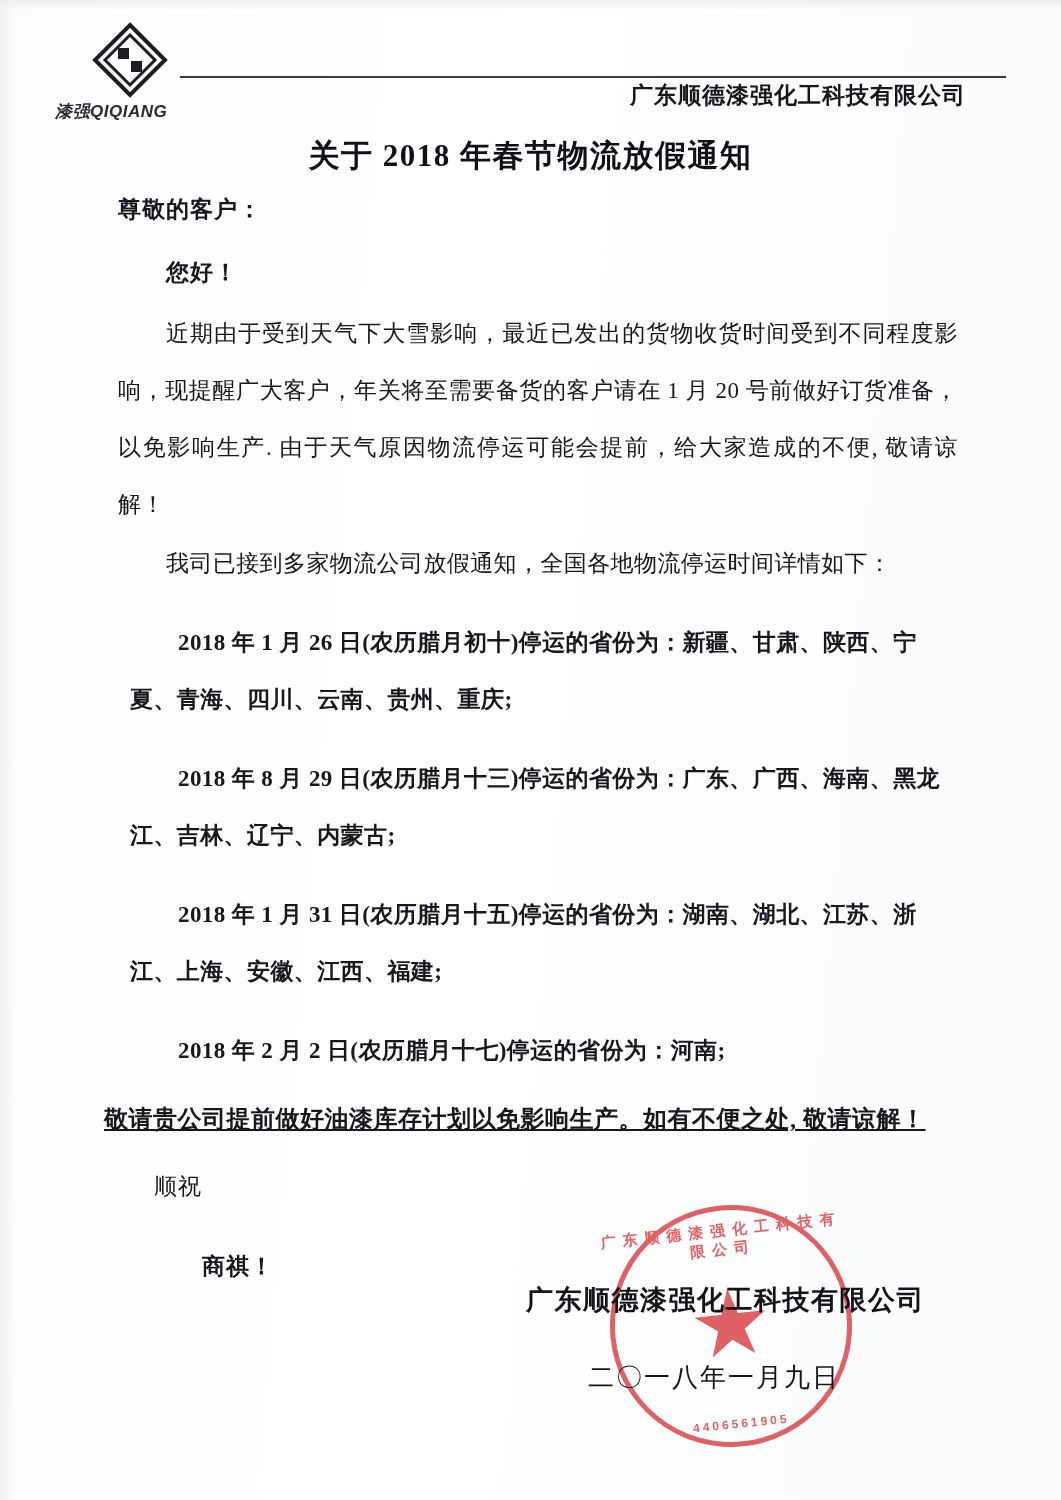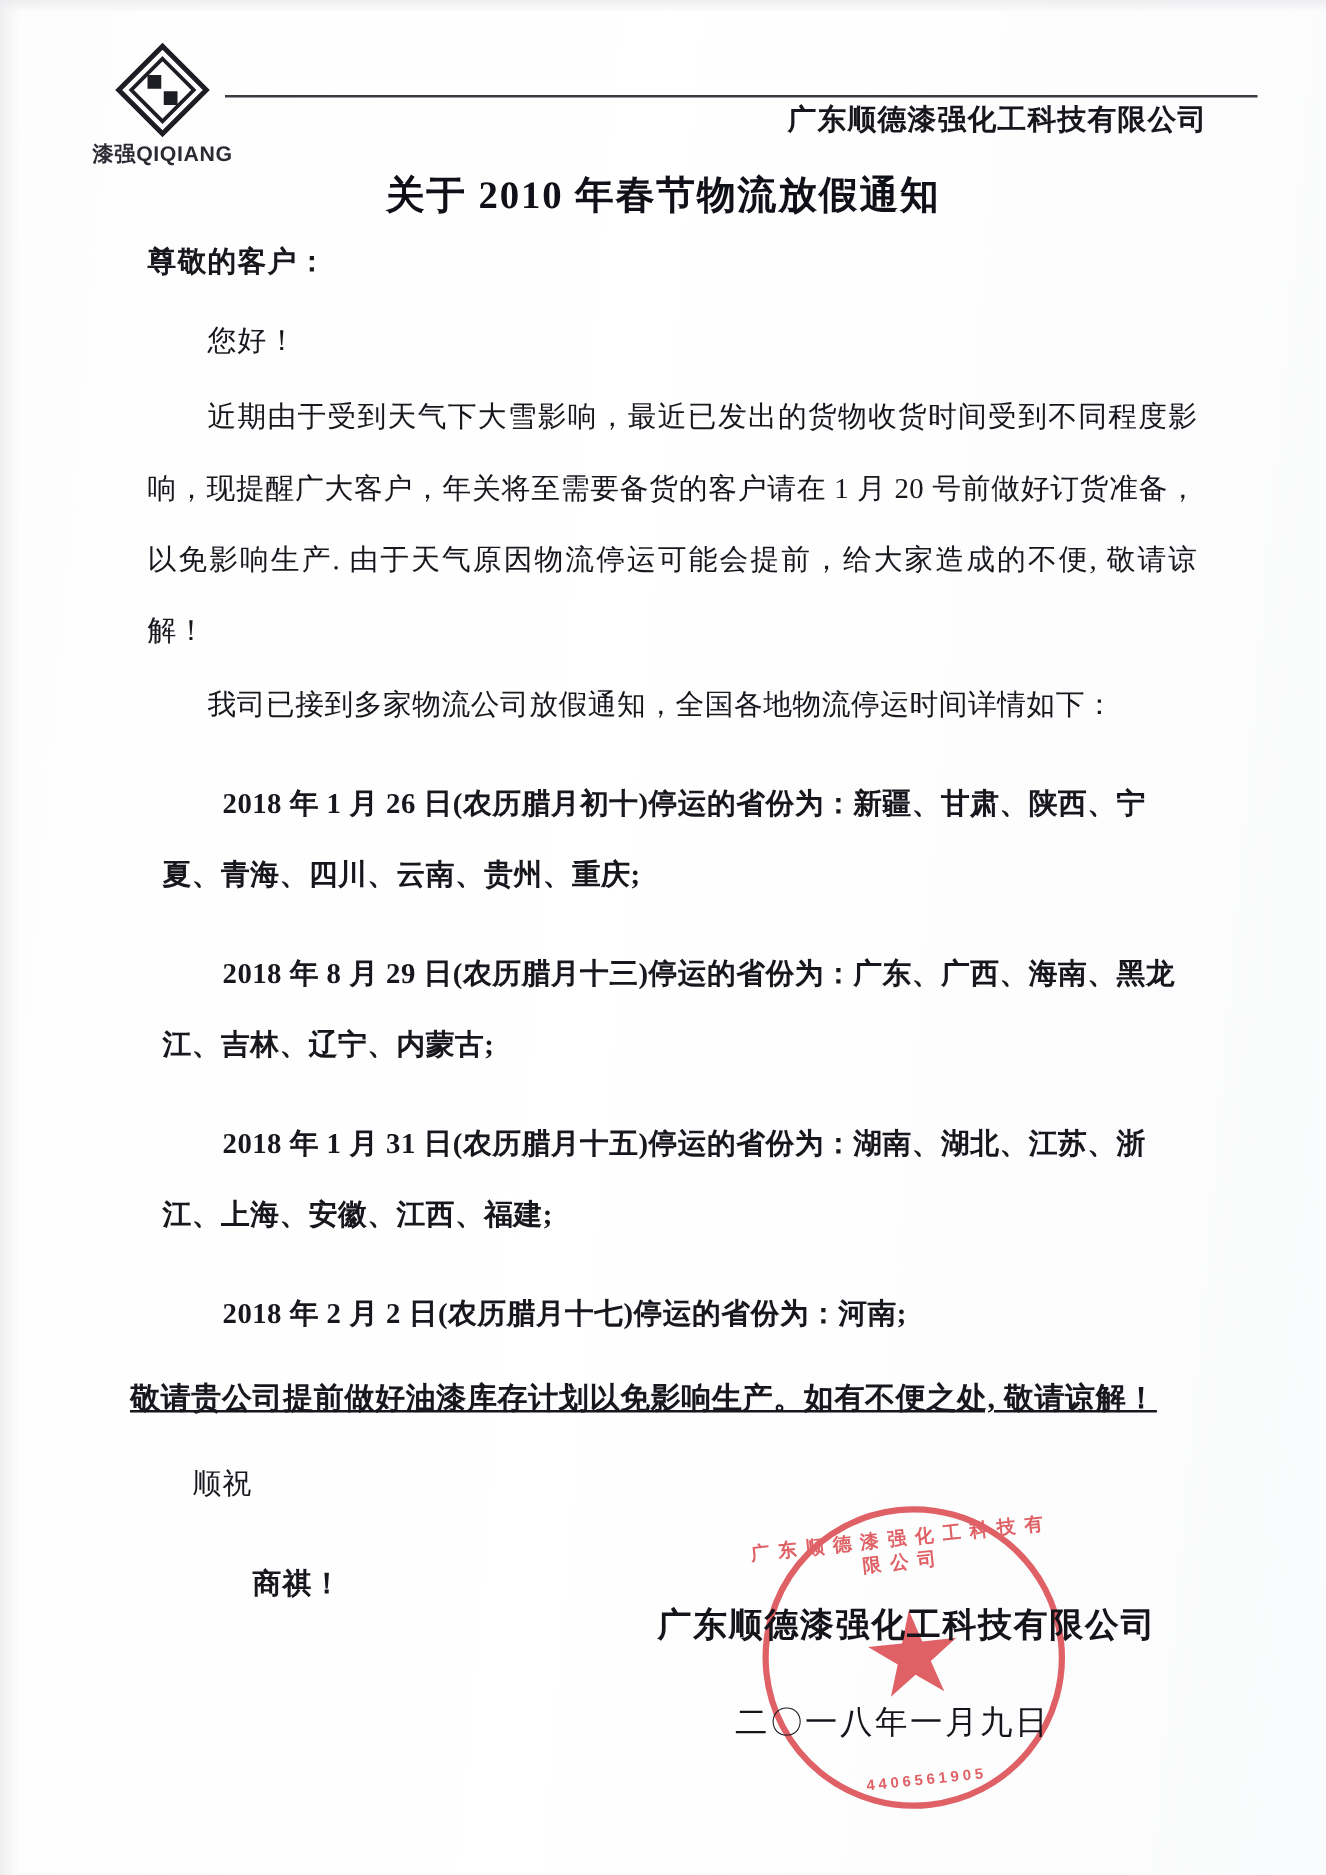--- a/index.html
+++ b/index.html
@@ -26,23 +26,24 @@
   .letterhead {
     position: absolute;
     top: 18px;
     left: 0;
     width: 1061px;
     height: 100px;
   }
   .logo-block {
     position: absolute;
     left: 55px;
-    top: 16px;
+    top: 4px;
     width: 150px;
-    text-align: center;
+    text-align: left;
+    font-style: italic;
   }
   .logo-mark {
     width: 76px;
     height: 76px;
     margin: 0 auto;
     position: relative;
   }
   .logo-word {
     margin-top: 2px;
     font-size: 17px;
@@ -93,21 +94,21 @@
     font-size: 23px;
     line-height: 57px;
     color: #17171d;
   }
   .salutation {
     font-weight: bold;
     letter-spacing: 1px;
     margin-bottom: 6px;
   }
   .greeting {
-    font-weight: normal;
+    font-weight: bold;
     padding-left: 48px;
     letter-spacing: 1px;
     margin-bottom: 4px;
   }
   p.para {
     margin: 0 0 2px 0;
     text-indent: 48px;
     text-align: justify;
     letter-spacing: 0.4px;
   }
@@ -242,21 +243,21 @@
           <rect x="26" y="26" width="11" height="11" fill="#1d1d24"></rect>
           <rect x="39" y="39" width="11" height="11" fill="#1d1d24"></rect>
         </svg>
       </div>
       <div class="logo-word">漆强QIQIANG</div>
     </div>
     <div class="head-rule"></div>
     <div class="company-name-head">广东顺德漆强化工科技有限公司</div>
   </div>
 
-  <div class="doc-title">关于 2010 年春节物流放假通知</div>
+  <div class="doc-title">关于 2018 年春节物流放假通知</div>
 
   <div class="body-text">
     <div class="salutation">尊敬的客户：</div>
     <div class="greeting">您好！</div>
 
     <p class="para">近期由于受到天气下大雪影响，最近已发出的货物收货时间受到不同程度影响，现提醒广大客户，年关将至需要备货的客户请在 1 月 20 号前做好订货准备，以免影响生产. 由于天气原因物流停运可能会提前，给大家造成的不便, 敬请谅解！</p>
     <p class="para tight">我司已接到多家物流公司放假通知，全国各地物流停运时间详情如下：</p>
 
     <p class="list-item">2018 年 1 月 26 日(农历腊月初十)停运的省份为：新疆、甘肃、陕西、宁夏、青海、四川、云南、贵州、重庆;</p>
     <p class="list-item">2018 年 8 月 29 日(农历腊月十三)停运的省份为：广东、广西、海南、黑龙江、吉林、辽宁、内蒙古;</p>

